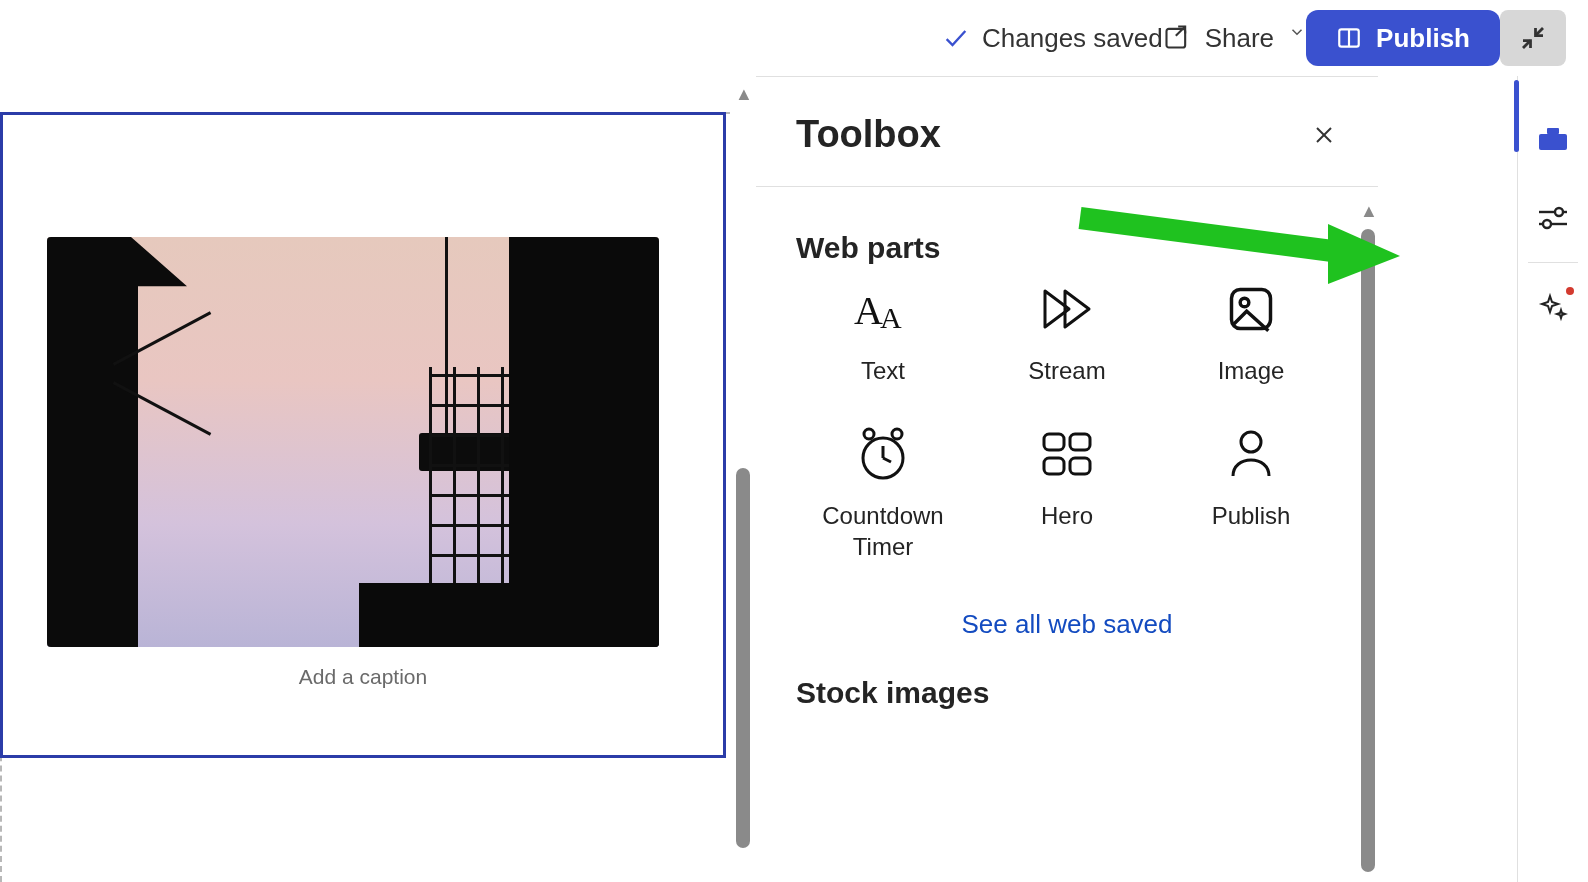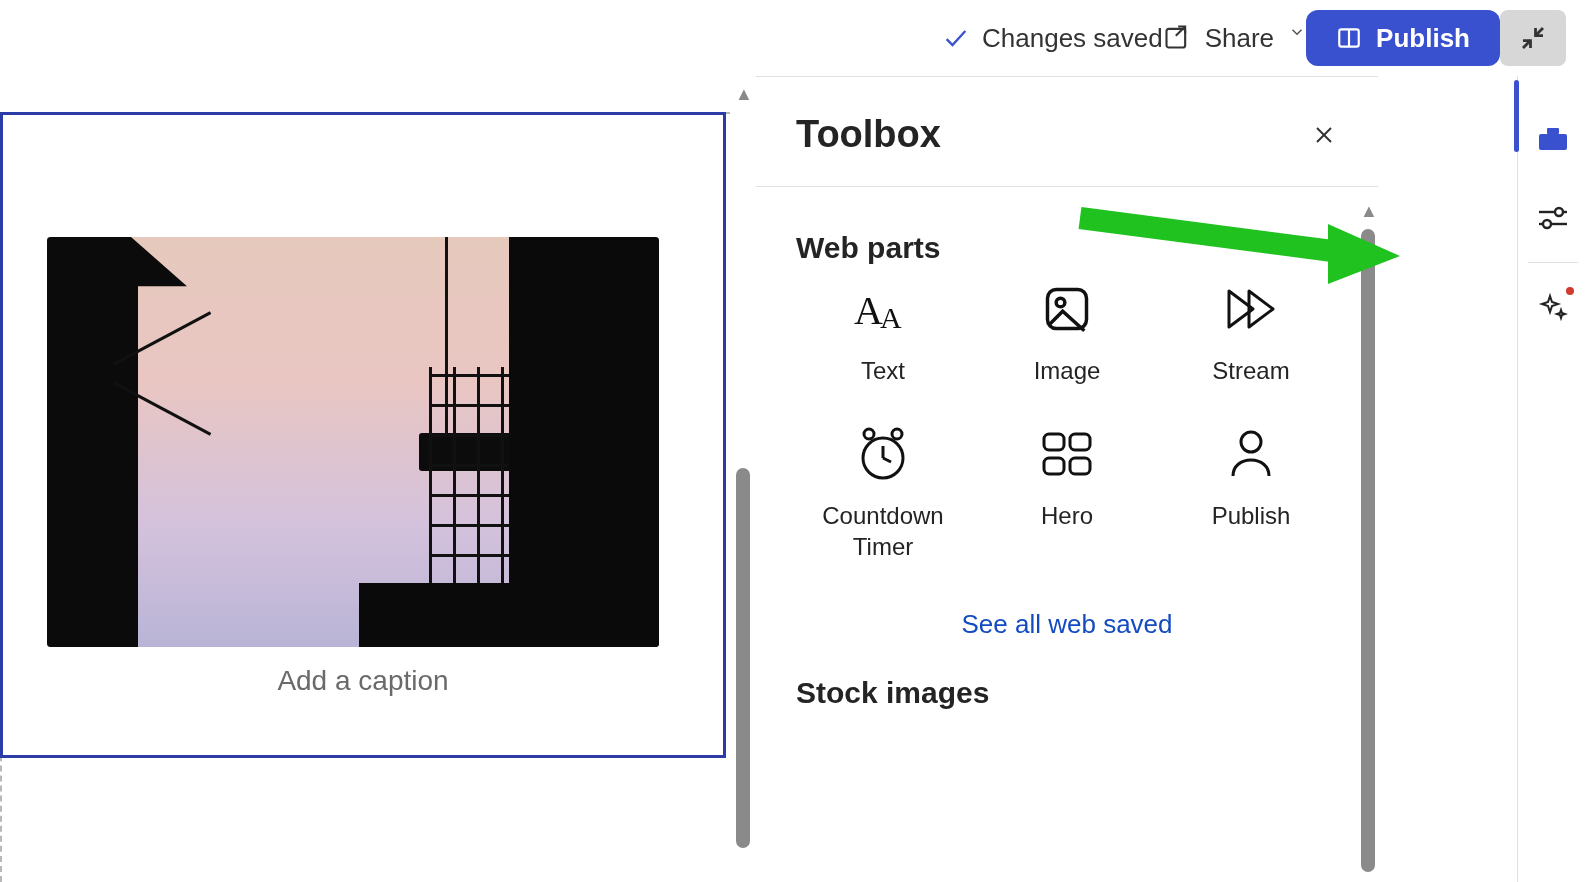--- a/index.html
+++ b/index.html
@@ -33,21 +33,21 @@
   .sky{position:absolute;inset:0;background:linear-gradient(180deg,#e6c9bd 0%,#e9c6c2 35%,#d4c2dc 70%,#b9b4d6 100%);}
   .tower-left{position:absolute;left:0;top:0;width:140px;height:100%;background:#0b0b0b;clip-path:polygon(0 0,60% 0,100% 12%,65% 12%,65% 100%,0 100%);}
   .tower-right{position:absolute;right:0;top:0;width:150px;height:100%;background:#0a0a0a;}
   .platform{position:absolute;right:0;bottom:0;width:300px;height:64px;background:#0a0a0a;}
   .crane-line{position:absolute;left:398px;top:0;width:3px;height:200px;background:#111;}
   .crane-load{position:absolute;left:372px;top:196px;width:110px;height:38px;background:#0c0c0c;border-radius:3px;}
   .truss1{position:absolute;left:60px;top:100px;width:110px;height:3px;background:#111;transform:rotate(-28deg);}
   .truss2{position:absolute;left:60px;top:170px;width:110px;height:3px;background:#111;transform:rotate(28deg);}
   .scaff{position:absolute;right:110px;top:130px;width:120px;height:220px;background:repeating-linear-gradient(90deg,#111 0 3px,transparent 3px 24px),repeating-linear-gradient(0deg,#111 0 3px,transparent 3px 30px);}
 
-  .caption{position:absolute;left:0;right:0;top:550px;text-align:center;font-size:28px;color:#6a6a6a;}
+  .caption{position:absolute;left:0;right:0;top:550px;text-align:center;font-size:21px;color:#6a6a6a;}
 
   
   .canvas-gutter{position:absolute;left:732px;top:76px;width:22px;bottom:0;}
   .gutter-up{position:absolute;top:8px;left:3px;color:#8a8a8a;font-size:18px;}
   .gutter-thumb{position:absolute;left:4px;top:392px;width:14px;height:380px;background:var(--scroll);border-radius:7px;}
 
   
   .panel{position:absolute;left:756px;right:210px;top:76px;bottom:0;border-top:1px solid var(--light-border);}
   .panel-head{display:flex;align-items:center;justify-content:space-between;padding:36px 36px 30px 40px;border-bottom:1px solid var(--light-border);}
   .panel-title{font-size:38px;font-weight:700;}
@@ -172,36 +172,36 @@
           <span class="ic">
             <svg width="58" height="50" viewBox="0 0 58 50" fill="#111">
                 <text x="0" y="40" font-size="40" font-family="Georgia" font-weight="500">A</text>
                 <text x="26" y="44" font-size="30" font-family="Georgia">A</text>
               </svg>
           </span>
           <span class="lbl">Text</span>
         </div>
         <div class="wp">
           <span class="ic">
+            <svg width="56" height="48" viewBox="0 0 56 48" fill="none" stroke="#111" stroke-width="3" stroke-linejoin="round" stroke-linecap="round">
+                <polygon points="6,6 30,24 6,42"></polygon>
+                <polygon points="26,6 50,24 26,42"></polygon>
+              </svg>
+          </span>
+          <span class="lbl">Stream</span>
+        </div>
+        <div class="wp">
+          <span class="ic">
             <svg width="52" height="52" viewBox="0 0 24 24" fill="none" stroke="#111" stroke-width="1.6">
                 <rect x="3" y="3" width="18" height="18" rx="4"></rect>
                 <circle cx="9" cy="9" r="2"></circle>
                 <path d="M4 19l6-6 10 9"></path>
               </svg>
           </span>
           <span class="lbl">Image</span>
-        </div>
-        <div class="wp">
-          <span class="ic">
-            <svg width="56" height="48" viewBox="0 0 56 48" fill="none" stroke="#111" stroke-width="3" stroke-linejoin="round" stroke-linecap="round">
-                <polygon points="6,6 30,24 6,42"></polygon>
-                <polygon points="26,6 50,24 26,42"></polygon>
-              </svg>
-          </span>
-          <span class="lbl">Stream</span>
         </div>
         <div class="wp">
           <span class="ic">
             <svg width="52" height="56" viewBox="0 0 52 56" fill="none" stroke="#111" stroke-width="3">
                 <circle cx="26" cy="32" r="20"></circle>
                 <line x1="26" y1="32" x2="26" y2="20"></line>
                 <line x1="26" y1="32" x2="34" y2="36"></line>
                 <circle cx="12" cy="8" r="5"></circle>
                 <circle cx="40" cy="8" r="5"></circle>
               </svg>

